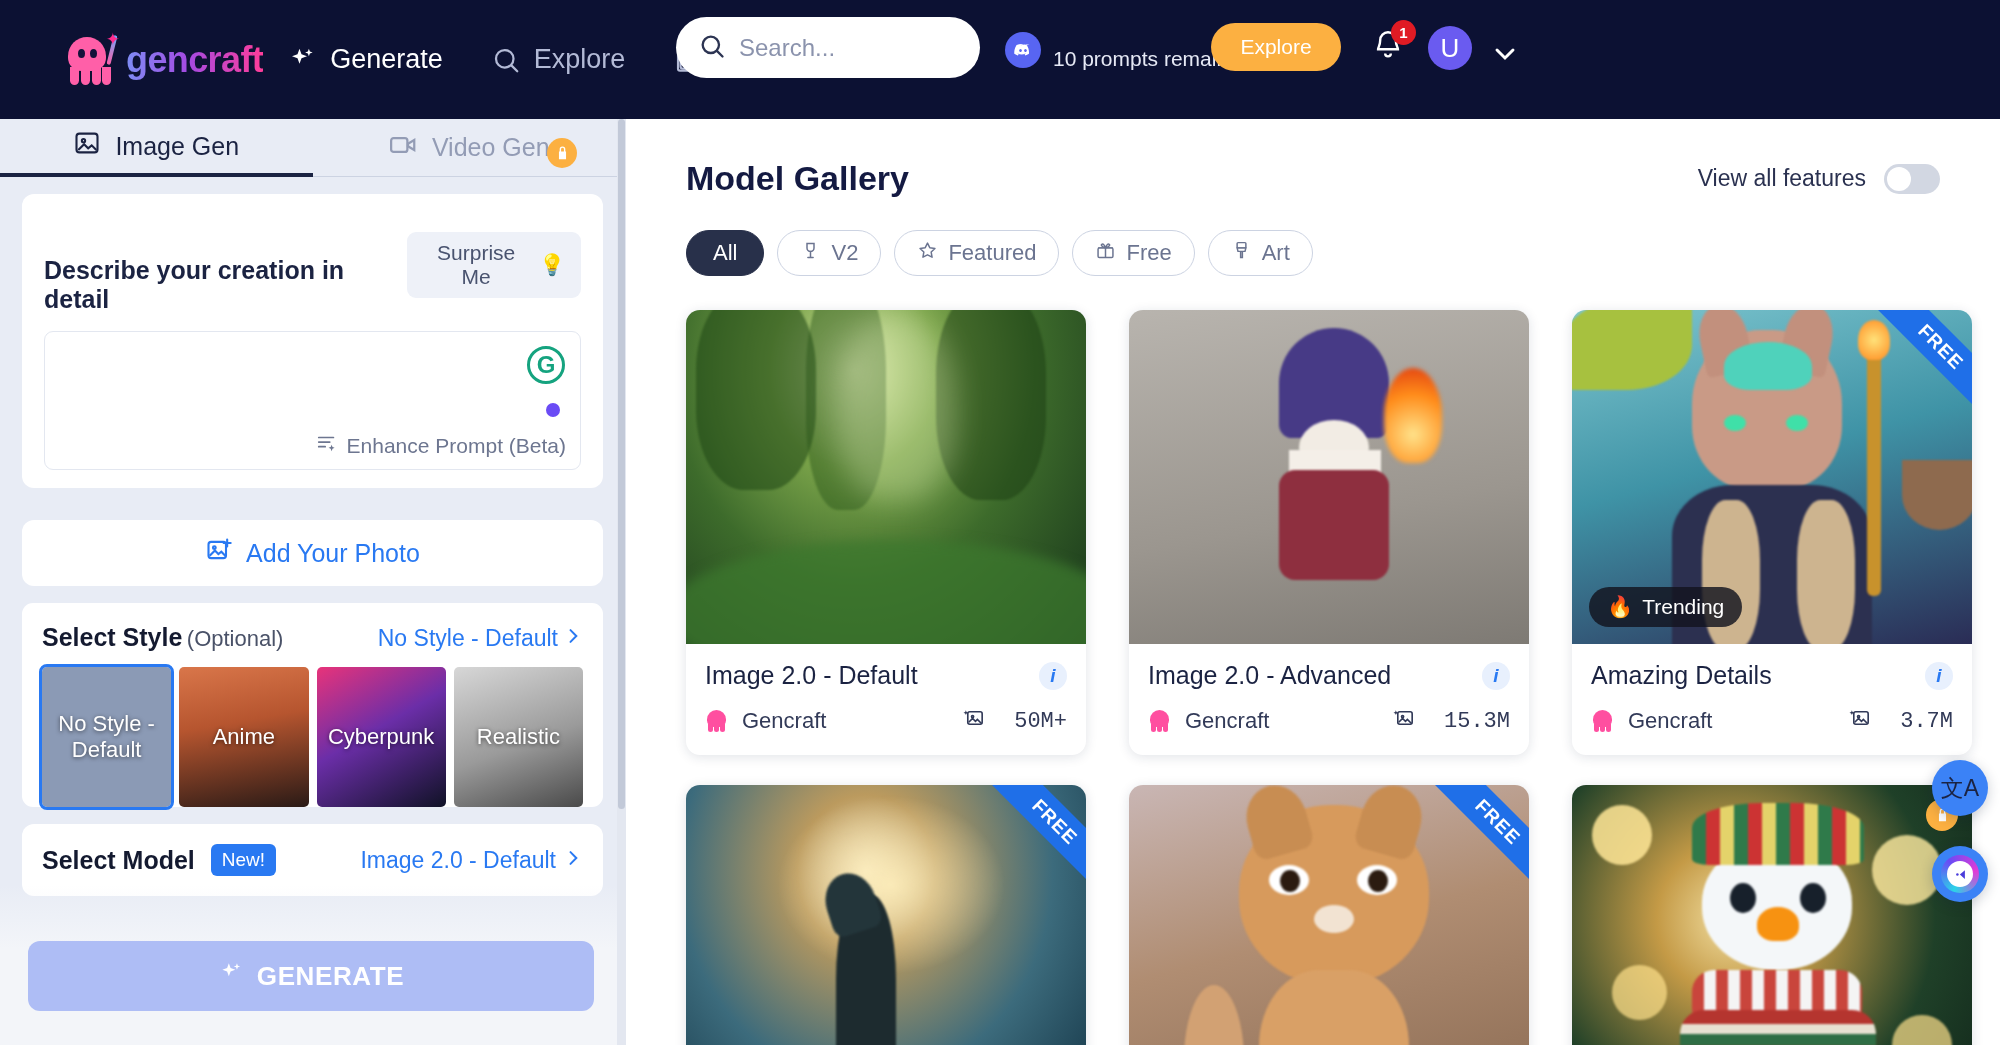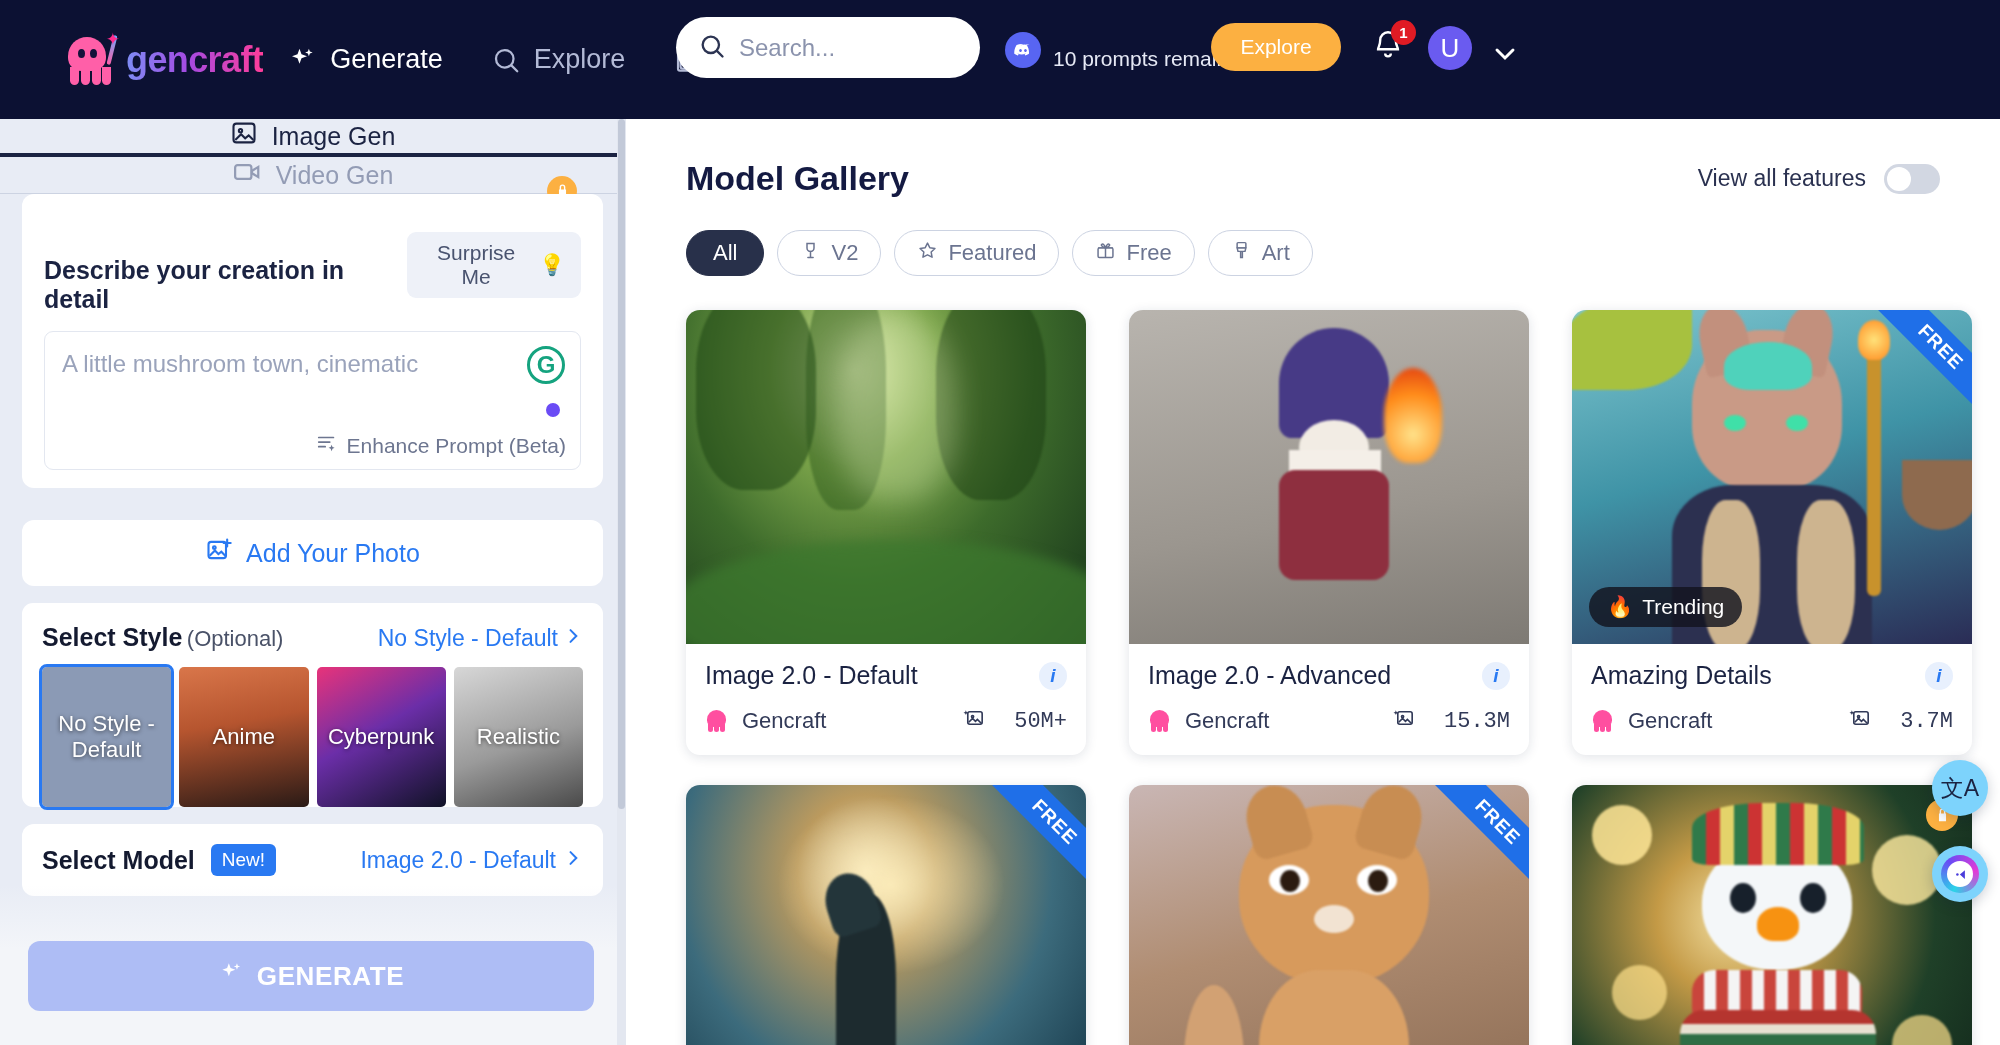--- a/index.html
+++ b/index.html
@@ -78,21 +78,21 @@
     font-size: 26px; cursor: pointer;
   }
   .chev-down { position: absolute; left: 1489px; top: 38px; cursor: pointer; }
 
   
   .leftpanel {
     position: absolute; left: 0; top: 119px;
     width: 625px; height: 926px; background: #e8ecf5;
     overflow: hidden;
   }
-  .tabs { display: flex; height: 58px; background: #e8ecf5; flex-direction: column; }
+  .tabs { display: flex; height: 58px; background: #e8ecf5; }
   .tab {
     flex: 1; display: flex; align-items: center; justify-content: center; gap: 14px;
     font-size: 25px; color: #939cb5; cursor: pointer; position: relative;
   }
   .tab.active { color: #1b2342; border-bottom: 4px solid #1b2342; }
   .tab.inactive { border-bottom: 1px solid #ccd3e2; }
   .lock-badge {
     width: 30px; height: 30px; border-radius: 50%; background: #fcb041;
     display: flex; align-items: center; justify-content: center;
     position: absolute; right: 48px; top: 19px;
@@ -238,21 +238,21 @@
   .art-gnome  { background: linear-gradient(170deg,#b8b4ae 0%, #9b968f 60%, #7e7a74 100%); }
   .art-cat    { background: linear-gradient(165deg,#7ec6cf 0%, #3f93a6 45%, #2a2c55 100%); }
   .art-horse  { background: radial-gradient(ellipse at 45% 26%, #f3e3ba 0%, #bb9a5e 22%, #3c6b7c 60%, #123243 100%); }
   .art-tiger  { background: linear-gradient(165deg,#c9b6b4 0%, #b08d72 45%, #8a6a52 100%); }
   .art-snow   { background: radial-gradient(circle at 40% 40%, #f2dfa2 0%, #c49a46 24%, #1f4028 65%, #11261a 100%); }
 
   .blob { position: absolute; border-radius: 50%; filter: blur(1px); }
 
   
   .floatbtn {
-    position: absolute; right: 12px; border-radius: 50%; background: #7dd3fc;
+    position: absolute; right: 12px; border-radius: 50%; background: #3b82f6;
     box-shadow: 0 3px 13px rgba(20,30,60,.22);
     display: flex; align-items: center; justify-content: center; cursor: pointer; z-index: 20;
   }
   .fb-trans { top: 760px; width: 56px; height: 56px; font-size: 23px; color: #1b2342; }
   .fb-chat  { top: 846px; width: 56px; height: 56px; }
   .chat-ring {
     width: 38px; height: 38px; border-radius: 50%;
     background: conic-gradient(from 200deg,#2bd3e8,#6a4bf5,#e23bd6,#2bd3e8);
     display: flex; align-items: center; justify-content: center;
   }
@@ -380,21 +380,20 @@
 
   <div class="card-w prompt-card">
     <div class="prompt-head">
       <div class="prompt-title">Describe your creation in detail</div>
       <button class="surprise">
         <span>Surprise Me</span>
         <span>💡</span>
       </button>
     </div>
     <div class="ta-wrap">
-      <div class="ta-ph">A little mushroom town, cinematic</div>
       <div class="grammarly">G</div>
       <div class="dot-purple"></div>
       <div class="enhance">
         <span>
           <svg viewBox="0 0 24 24" width="22" height="22" fill="none" stroke="#6d7690" stroke-width="1.9" stroke-linecap="round">
               <path d="M3 6h16M3 11h12M3 16h7"></path>
               <path d="M17 14l1 2.3 2.3 1-2.3 1L17 21l-1-2.7-2.3-1 2.3-1z" fill="#6d7690" stroke="none"></path>
             </svg>
         </span>
         <span>Enhance Prompt (Beta)</span>

